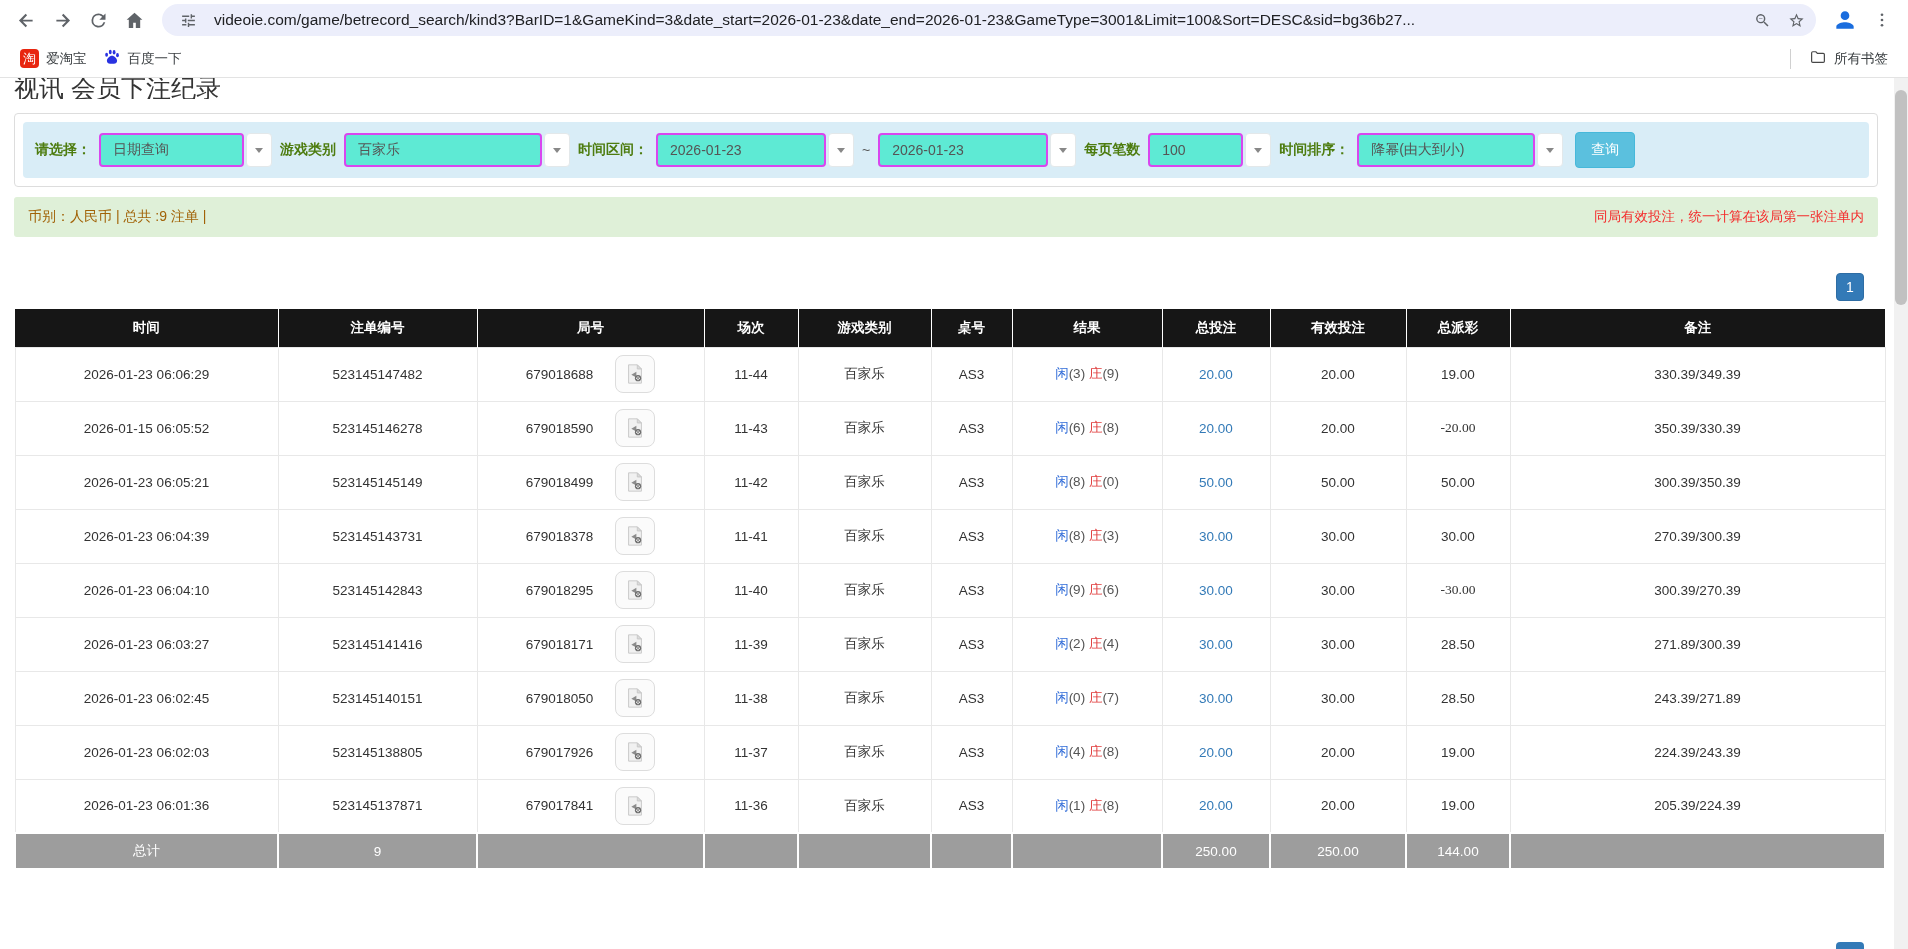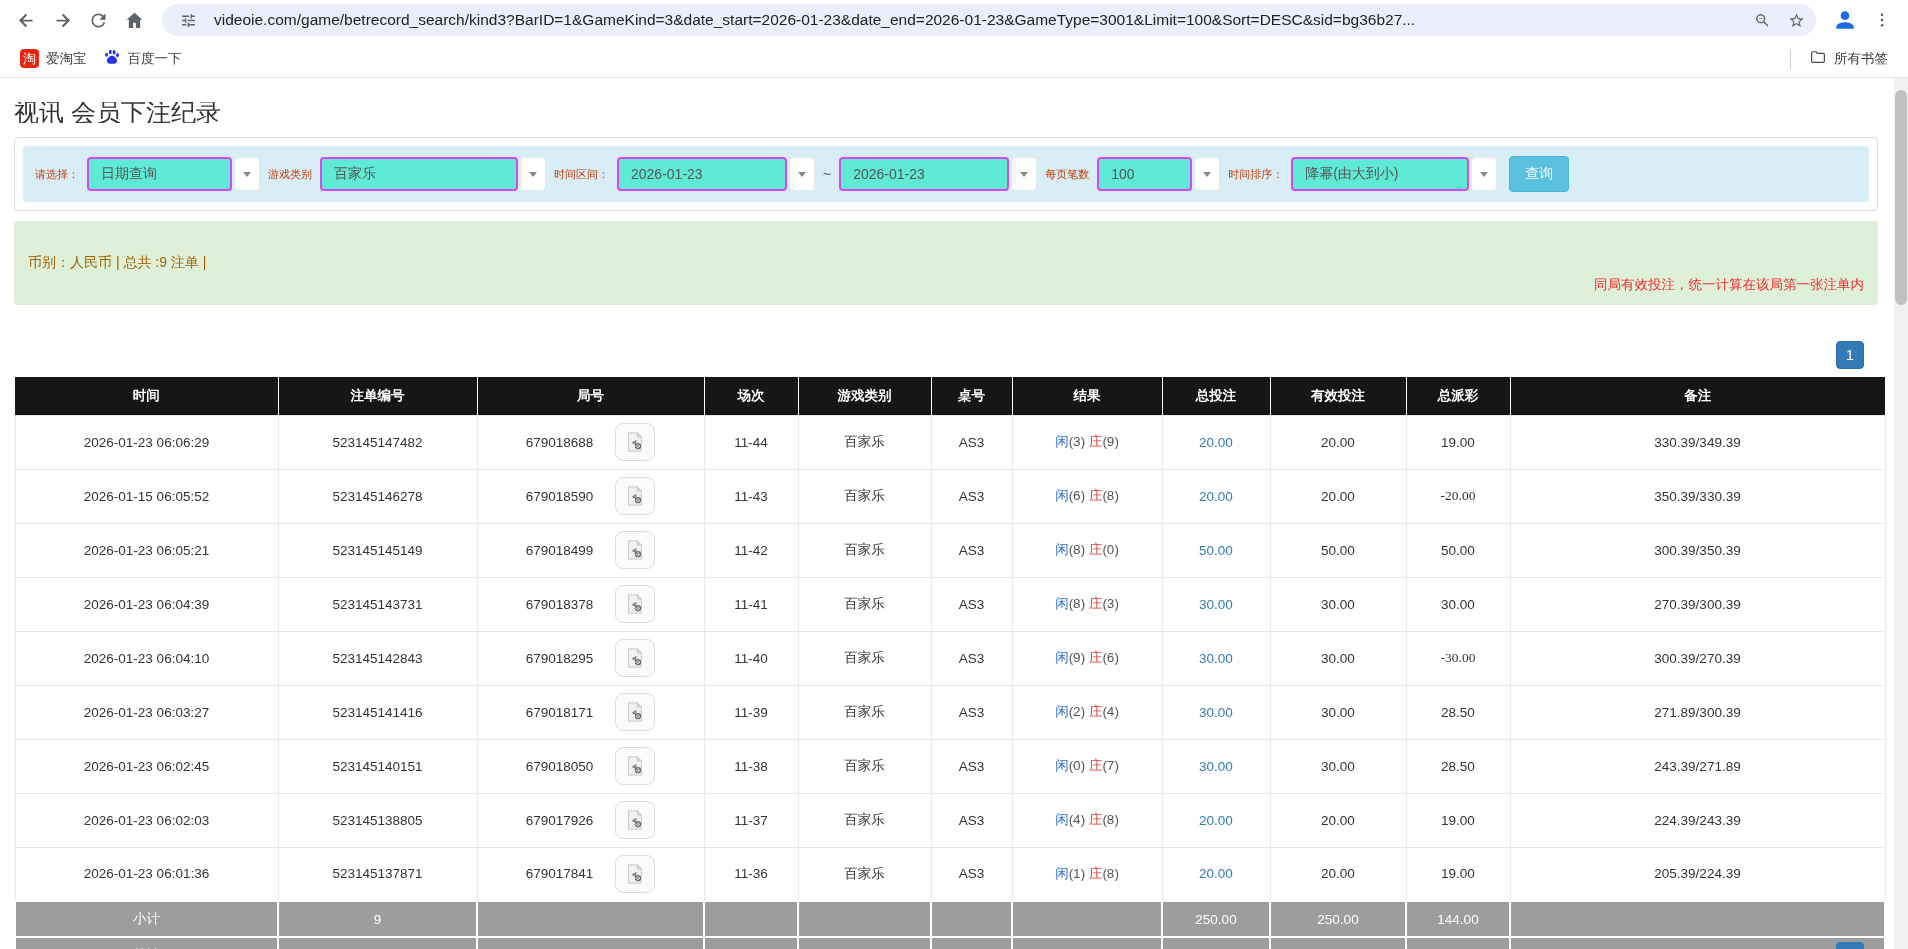--- a/index.html
+++ b/index.html
@@ -21,36 +21,36 @@
   
   .bookmarks-bar { height:38px; display:flex; align-items:center; padding:0 12px; background:#fff; border-bottom:1px solid #e3e3e3; font-size:13.5px; color:#3c4043; }
   .bm { display:flex; align-items:center; gap:7px; padding:4px 8px; border-radius:6px; cursor:pointer; }
   .taobao-badge { width:19px; height:19px; background:#e8250f; color:#fff; border-radius:4px; font-size:13px; display:flex; align-items:center; justify-content:center; }
   .bm svg { width:18px; height:18px; }
   .bm-spacer { flex:1; }
   .bm-divider { width:1px; height:20px; background:#d0d0d0; margin:0 10px; }
 
   
   .content { position:relative; width:1894px; height:871px; overflow:hidden; }
-  .title-clip { height:21px; overflow:hidden; position:relative; margin-left:14px;margin-top:24px; }
+  .title-clip { height:21px; overflow:hidden; position:relative; margin-left:14px; }
   .page-title { position:absolute; bottom:-4px; left:0; font-size:25px; font-weight:400; color:#333; white-space:nowrap; line-height:29px; }
 
   .filter-card { margin:14px 16px 0 14px; border:1px solid #ddd; border-radius:4px; background:#fff; padding:8px; }
   .filter-panel { background:#d9edf7; border-radius:4px; padding:10px 12px; display:flex; align-items:center; gap:8px; }
-  .flabel { color:#c2410c; font-weight:normal; font-size:11px; white-space:nowrap; }
+  .flabel { color:#4d7c0f; font-weight:bold; font-size:14px; white-space:nowrap; }
   .tilde { color:#555; font-size:14px; }
   .sel { display:flex; align-items:stretch; cursor:pointer; }
   .sel-main { background:#5eead4; border:2px solid #d946ef; border-radius:4px; height:34px; padding:0 12px; font-size:14px; color:#555; display:flex; align-items:center; white-space:nowrap; }
   .sel-caret { width:26px; height:34px; background:#fff; border:1px solid #e3e8ea; border-radius:4px; margin-left:2px; display:flex; align-items:center; justify-content:center; }
   .caret-tri { width:0; height:0; border-left:4px solid transparent; border-right:4px solid transparent; border-top:5px solid #888; }
   .search-btn { height:36px; padding:0 15px; background:#5bc0de; color:#fff; border:1px solid #46b8da; border-radius:4px; font-size:14px; cursor:pointer; margin-left:4px; }
 
   .summary-bar { margin:10px 16px 0 14px; background:#dff0d8; border-radius:3px; padding:11px 14px; display:flex; justify-content:space-between; align-items:center; }
   .sum-left { color:#a16207; font-size:14px; }
-  .sum-right { color:#f42b2b; font-size:13.5px;margin-top:44px; }
+  .sum-right { color:#f42b2b; font-size:13.5px; }
 
   .pagination-top { text-align:right; margin:36px 30px 8px 0; height:28px; }
   .page-btn { width:28px; height:28px; background:#337ab7; border:1px solid #2e6da4; border-radius:4px; color:#fff; font-size:14px; cursor:pointer; }
 
   table.bet-table { border-collapse:collapse; table-layout:fixed; width:1870px; margin:0 0 0 14px; }
   .bet-table thead th { background:#161616; color:#fff; height:38px; font-weight:bold; font-size:13.5px; border-right:1px solid #fff; text-align:center; }
   .bet-table thead th:last-child { border-right:none; }
   .bet-table tbody td { height:54px; background:#fff; border:1px solid #e8e8e8; text-align:center; font-size:13.5px; color:#333; }
   .bet-table tfoot td { height:36px; background:#9d9d9d; border:2px solid #fff; color:#fff; font-size:13.5px; text-align:center; }
   .bet-link { color:#337ab7; cursor:pointer; }
@@ -504,33 +504,20 @@
             <td>AS3</td>
             <td><span class="res-p">闲</span><span class="res-n">(1) </span><span class="res-b">庄</span><span class="res-n">(8)</span></td>
             <td><span class="bet-link">20.00</span></td>
             <td>20.00</td>
             <td>19.00</td>
             <td>205.39/224.39</td>
           </tr>
         </tbody>
       <tfoot id="bet-tfoot">
           <tr>
-            <td>小计</td>
-            <td>9</td>
-            <td></td>
-            <td></td>
-            <td></td>
-            <td></td>
-            <td></td>
-            <td>250.00</td>
-            <td>250.00</td>
-            <td>144.00</td>
-            <td></td>
-          </tr>
-          <tr>
             <td>总计</td>
             <td>9</td>
             <td></td>
             <td></td>
             <td></td>
             <td></td>
             <td></td>
             <td>250.00</td>
             <td>250.00</td>
             <td>144.00</td>

